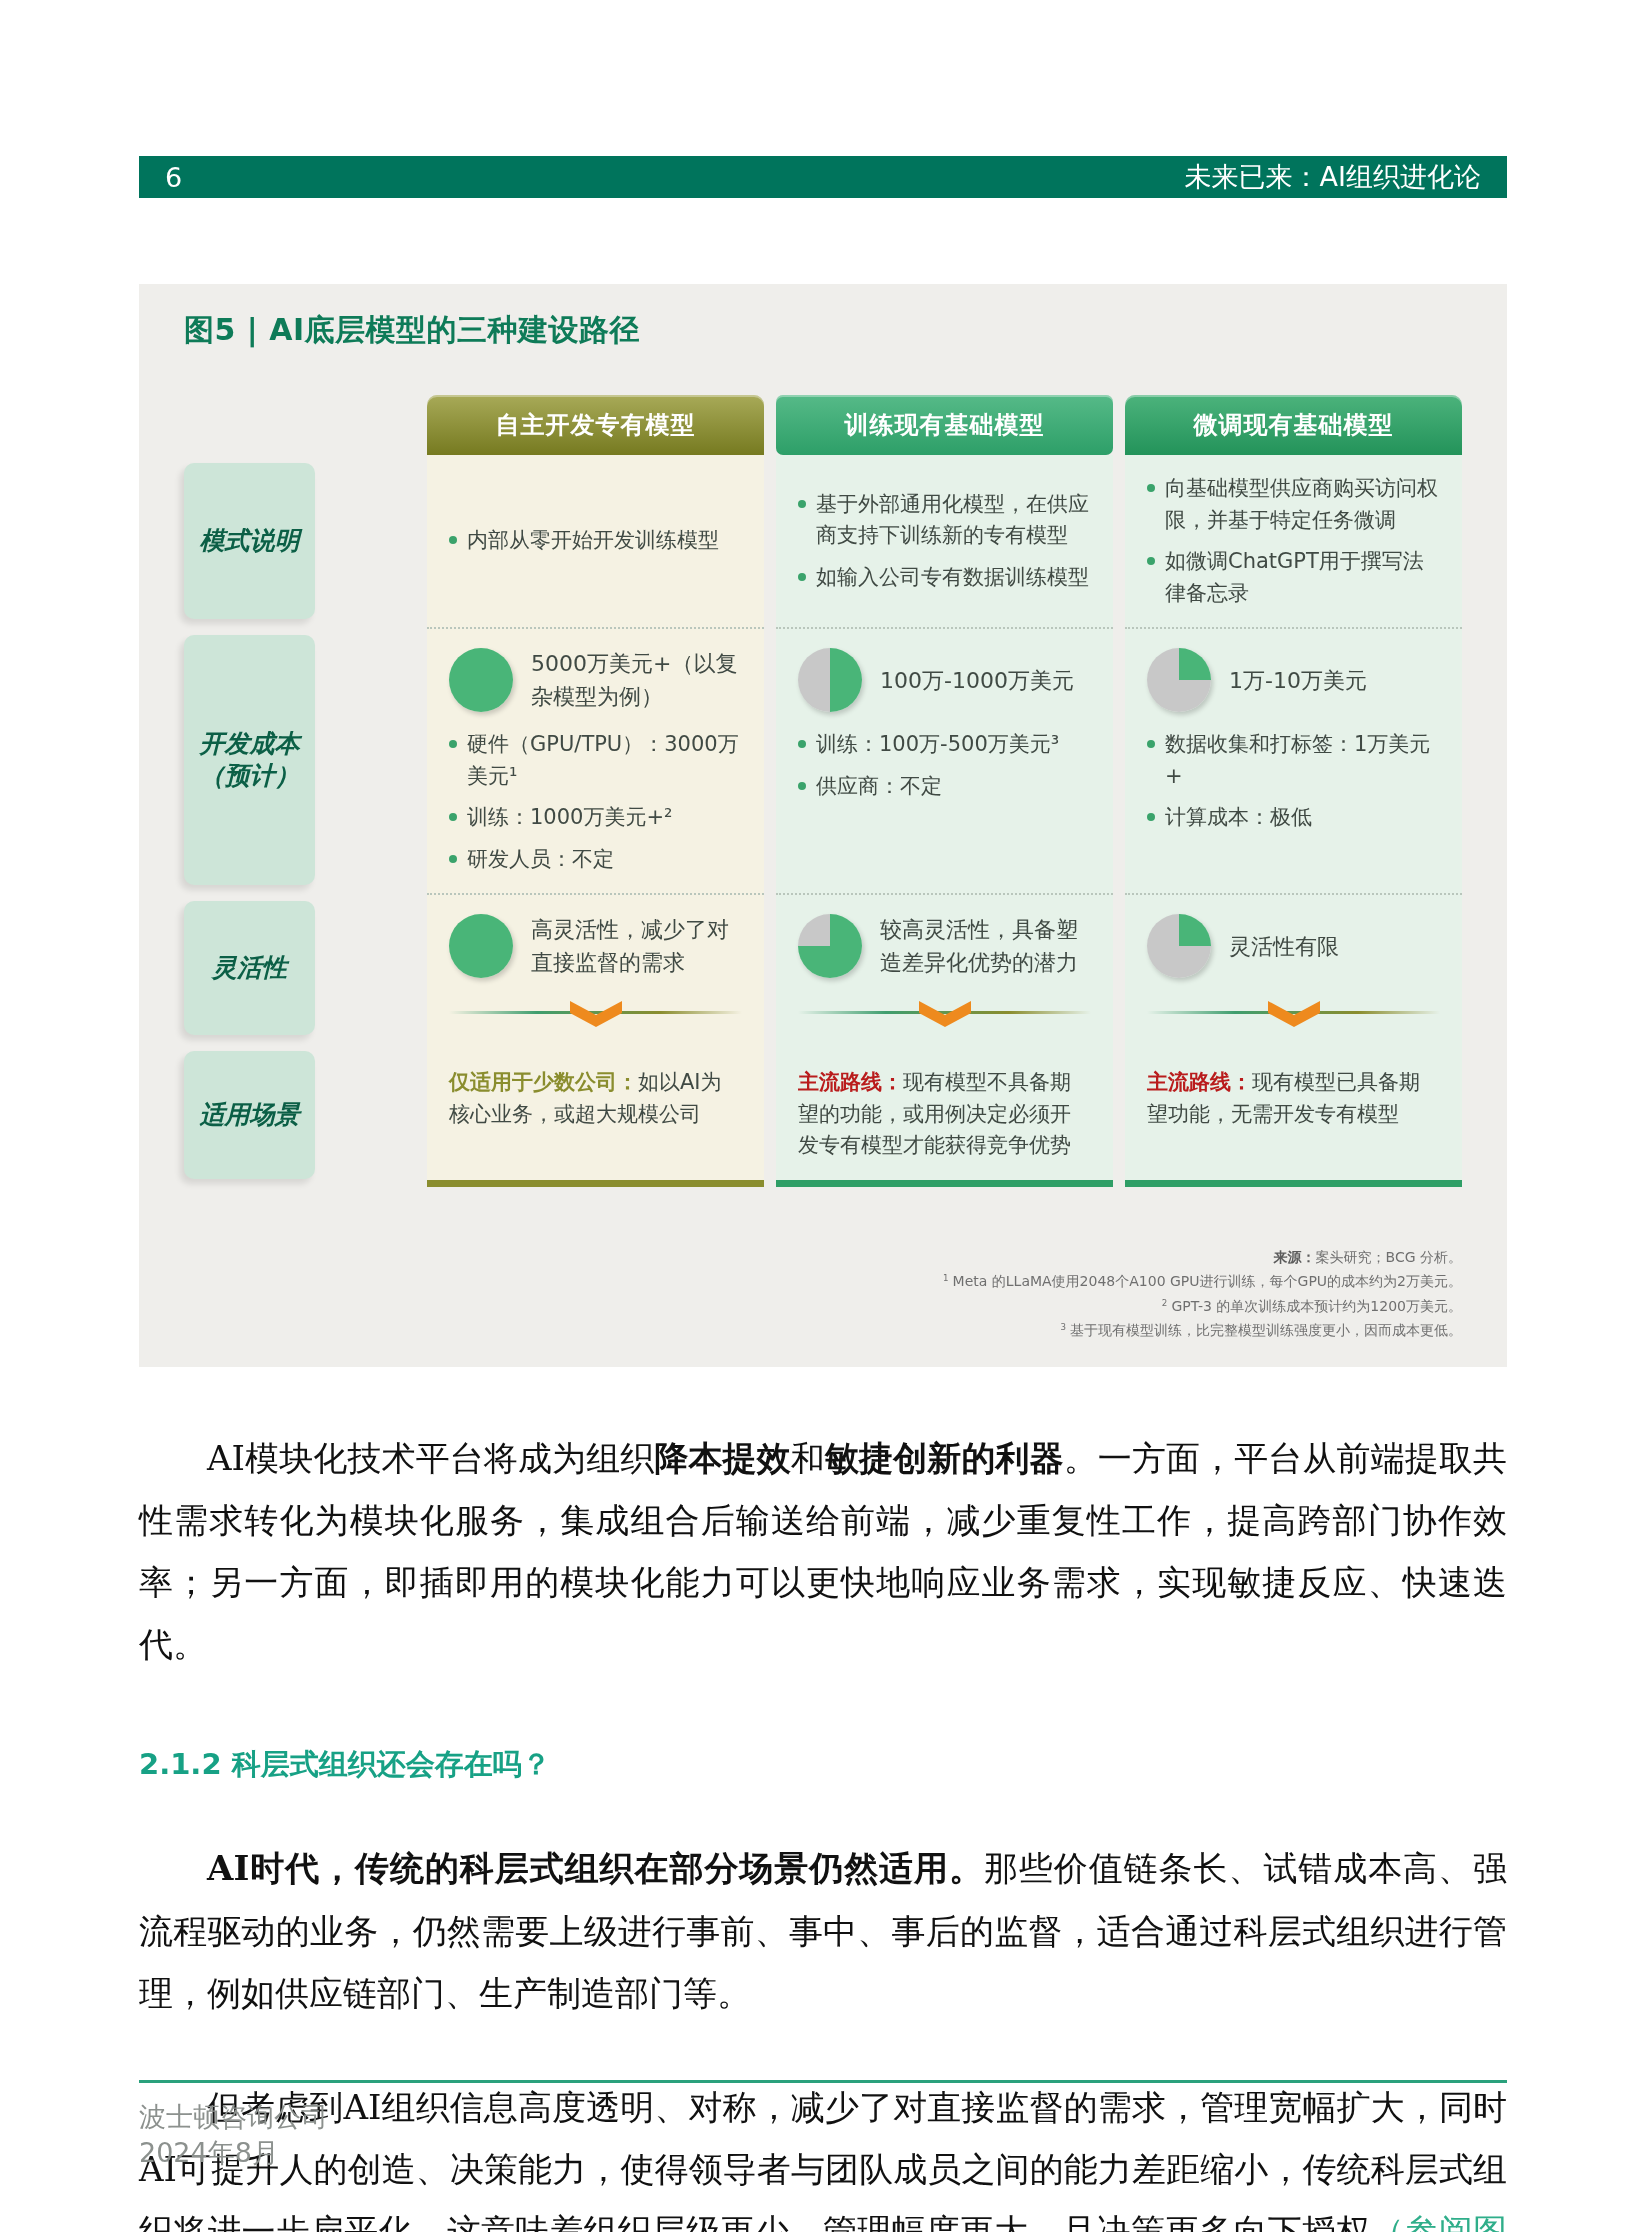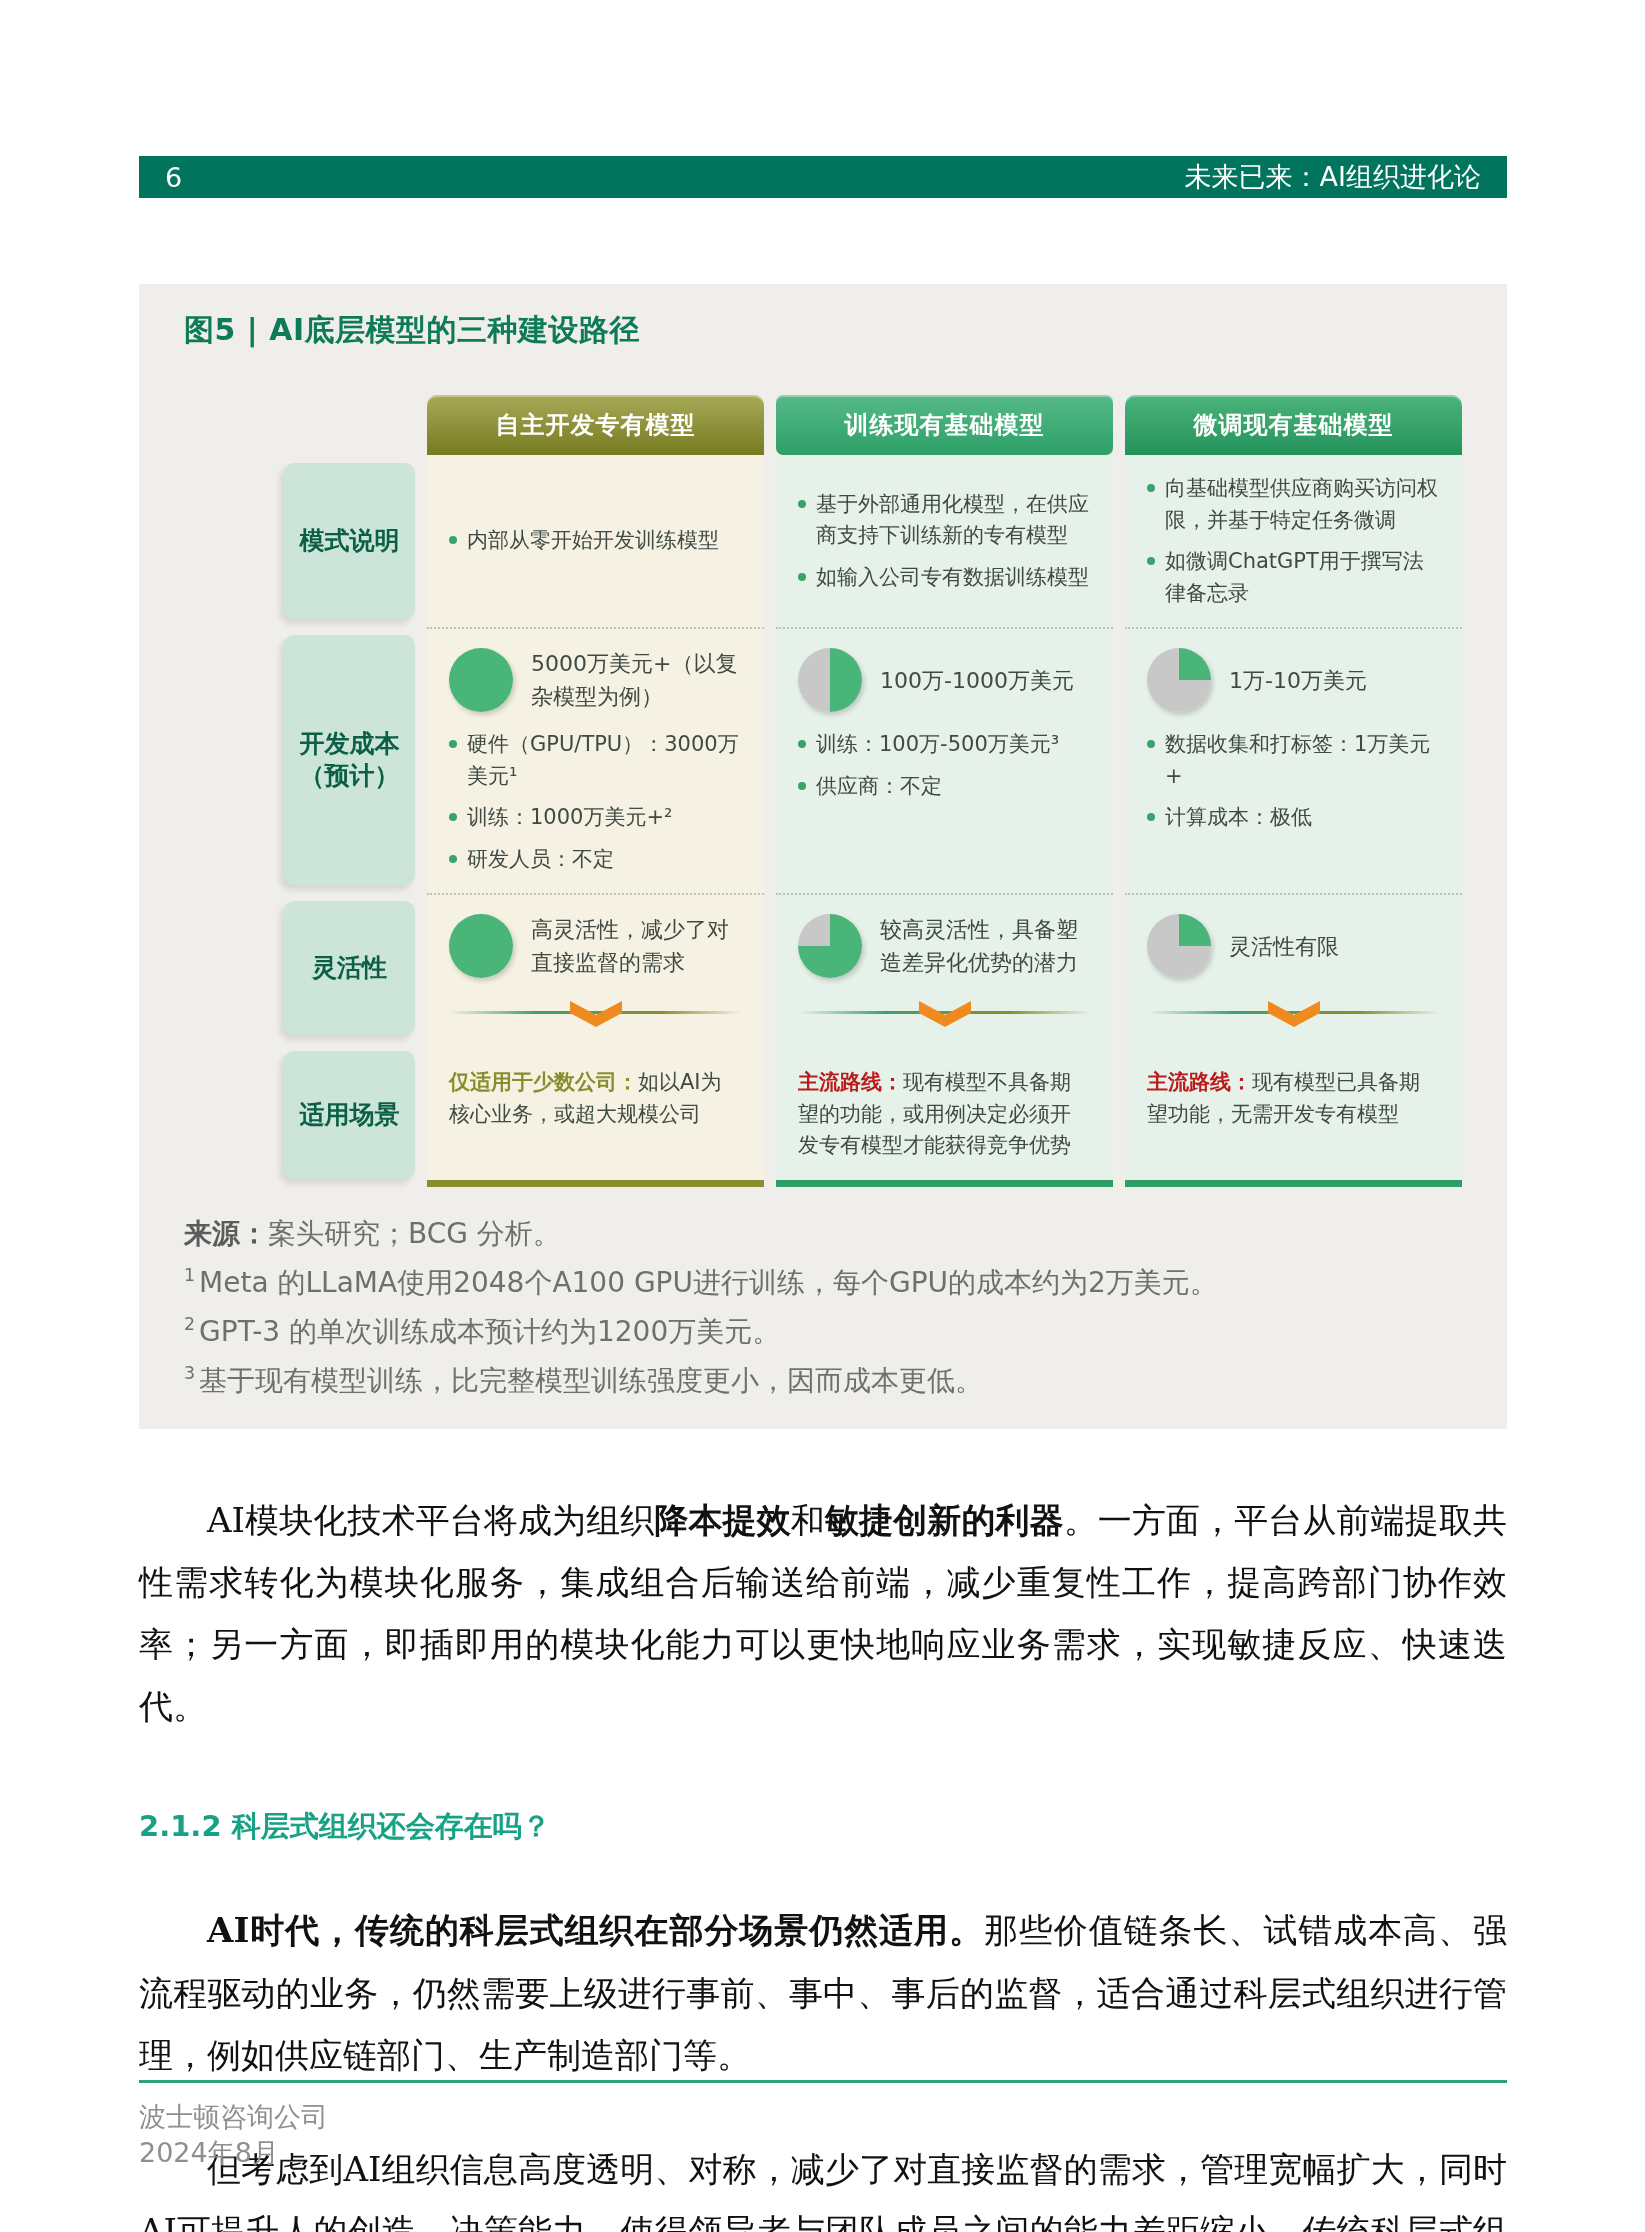--- a/index.html
+++ b/index.html
@@ -37,21 +37,21 @@
     letter-spacing: 0.5px;
   }
 
   .ftable {
     margin-top: 44px;
     display: grid;
     grid-template-columns: 231px 1fr 1fr 1fr;
     column-gap: 12px;
     row-gap: 0;
   }
-  .lblcell { display:flex; align-items:stretch; justify-content:flex-end; padding: 8px 0; }
+  .lblcell { display:flex; align-items:stretch; justify-content:flex-start; padding: 8px 0; font-style: italic; }
   .rlabel {
     width: 131px;
     background: #cde5d8;
     border-radius: 10px;
     box-shadow: -4px 5px 6px rgba(0,0,0,0.10);
     color: #0b5f46;
     font-weight: bold;
     font-size: 25px;
     display: flex; align-items: center; justify-content: center;
     text-align: center;
@@ -101,21 +101,21 @@
   .chevrow { position: absolute; left: 22px; right: 22px; bottom: 16px; height: 26px; }
   .chevline {
     position: absolute; top: 10px; left: 0; right: 0; height: 3px;
     background: linear-gradient(90deg, rgba(63,158,110,0) 0%, #3f9e6e 30%, #8a8d2e 72%, rgba(138,141,46,0) 100%);
   }
   .chev { position: absolute; left: 50%; transform: translateX(-50%); top: 0; }
 
   .lead-olive { color: #8a8d2e; font-weight: bold; }
   .lead-green { color: #b91c1c; font-weight: bold; }
 
-  .footnotes { margin-top: 22px; color: #6f6f6f; font-size: 28px; line-height: 1.75; }
+  .footnotes { margin-top: 58px; color: #6f6f6f; font-size: 14px; line-height: 1.75; text-align: right; }
   .footnotes strong { color: #5c5c5c; }
   .footnotes sup { font-size: 62%; vertical-align: top; position: relative; top: 2px; margin-right: 4px; }
 
   
   .bodytext { margin: 60px 139px 0 139px; }
   .para {
     font-family: "DejaVu Serif", "Liberation Serif", serif;
     font-size: 34px;
     line-height: 1.83;
     text-align: justify;

